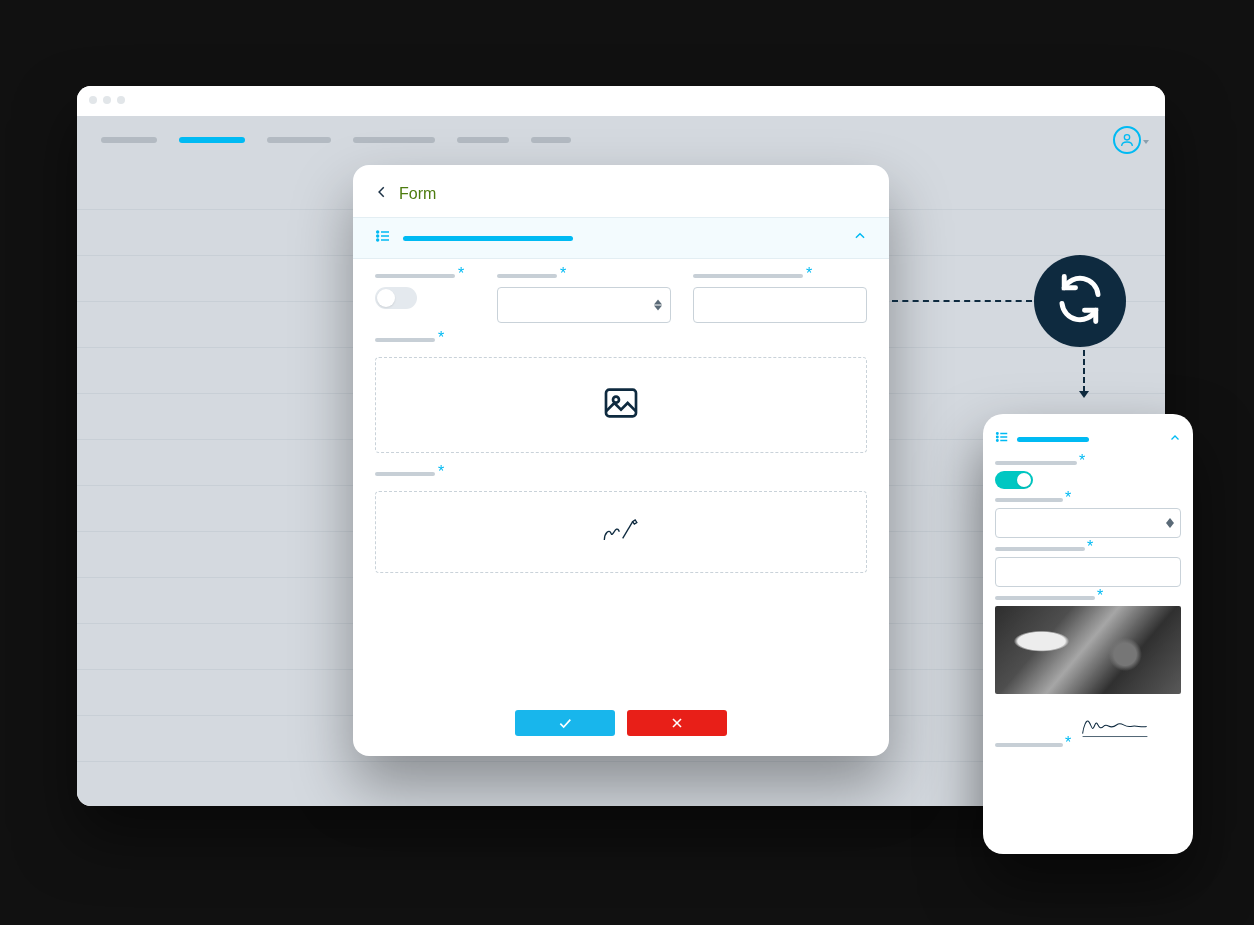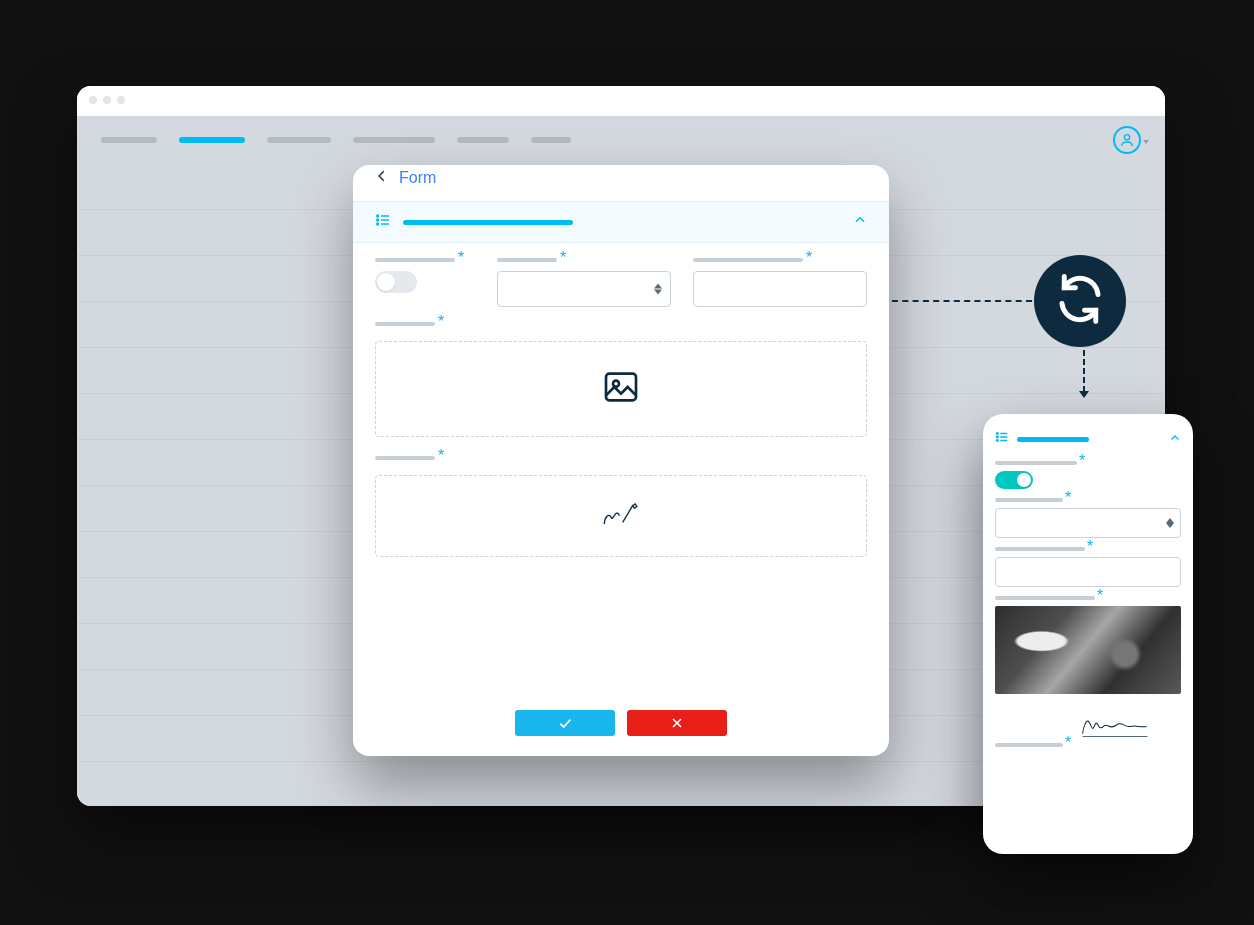--- a/index.html
+++ b/index.html
@@ -88,23 +88,23 @@
     background: #fff;
     border-radius: 16px;
     box-shadow: 0 30px 60px rgba(0,0,0,0.35);
     padding: 0;
     overflow: hidden;
   }
   .form-head {
     display: flex;
     align-items: center;
     gap: 10px;
-    padding: 4px 22px 14px;
+    padding: 20px 22px 14px;
     font-size: 16px;
-    color: #3b82f6;
+    color: #4d7c0f;
     font-weight: 500;
   }
   .back-chev svg { width: 14px; height: 14px; }
   .section-bar {
     background: #f3fbfe;
     border-top: 1px solid #e3eef3;
     border-bottom: 1px solid #e3eef3;
     padding: 10px 22px;
     display: flex;
     align-items: center;

